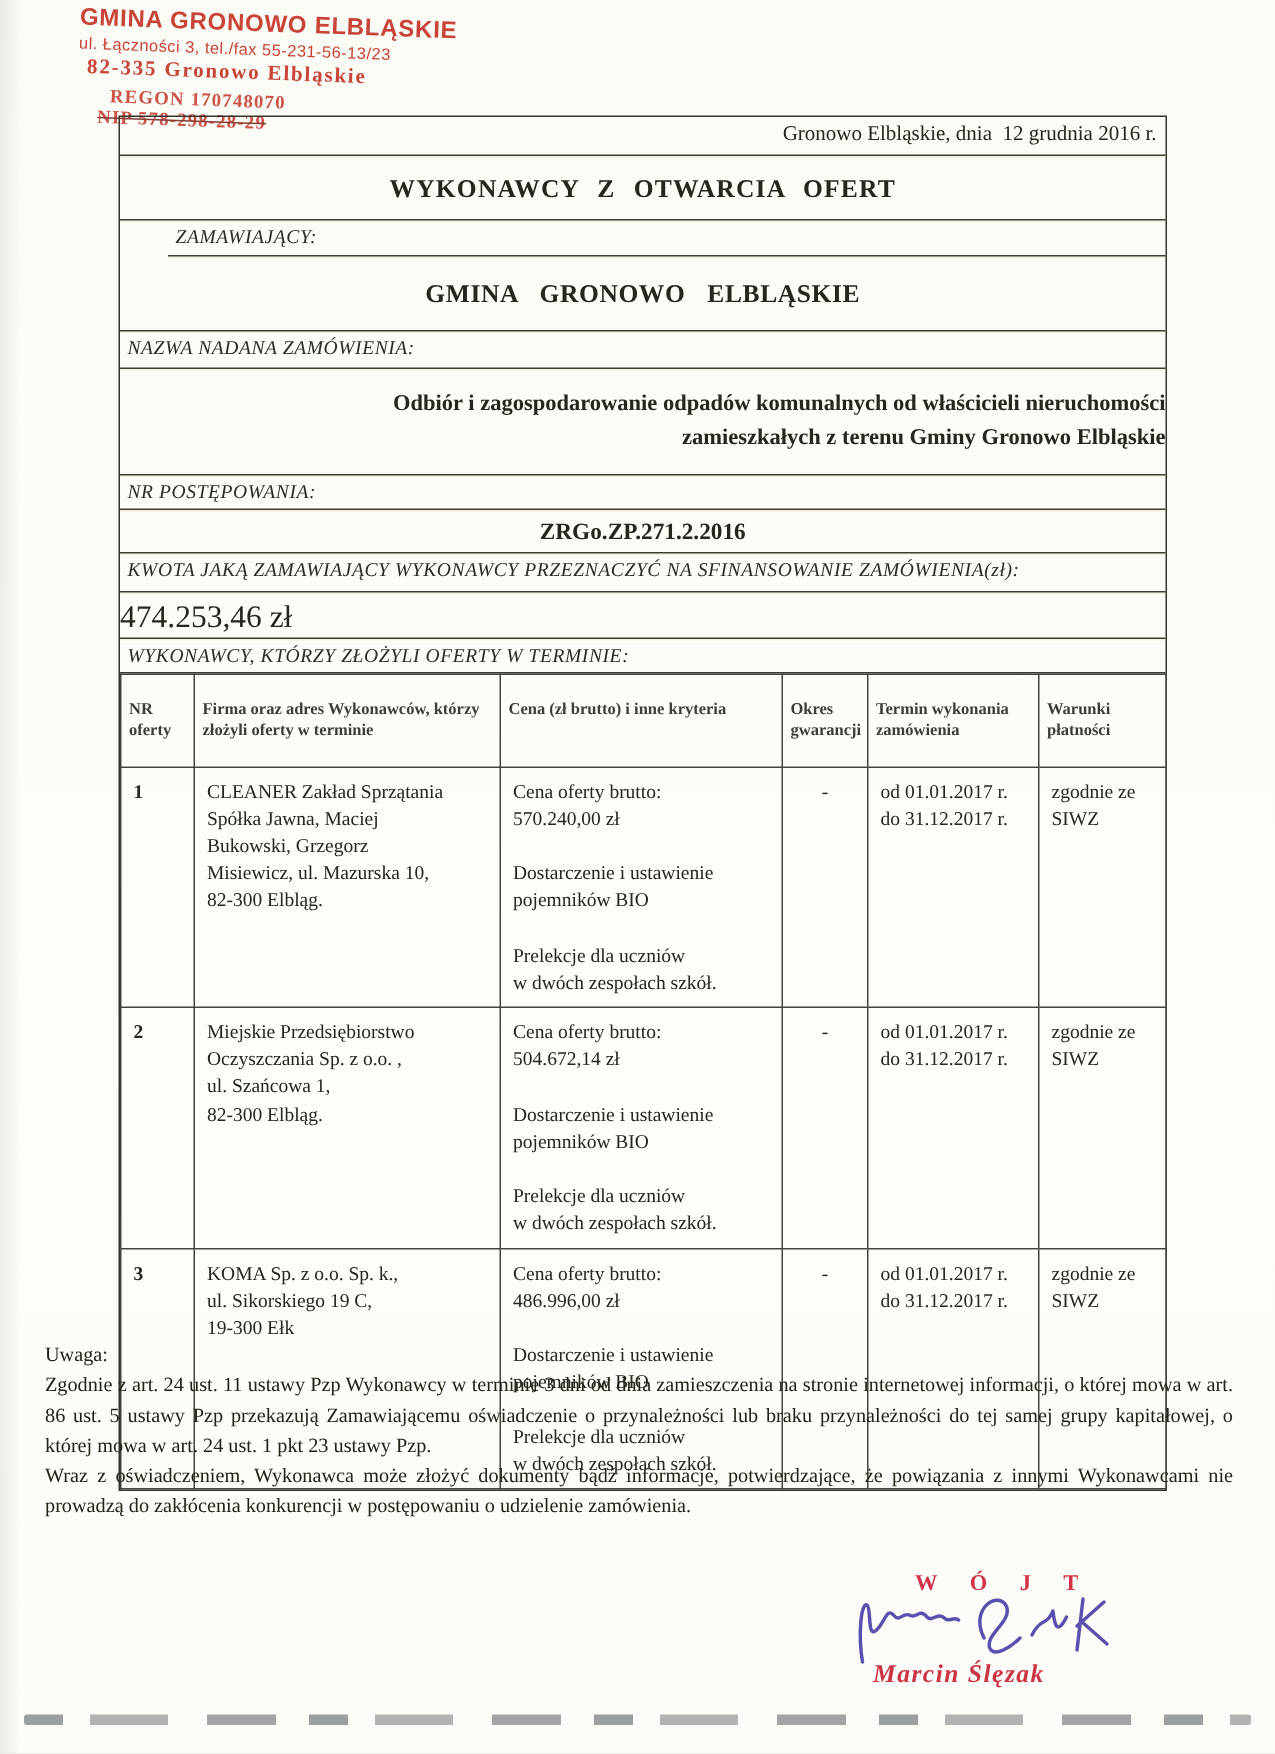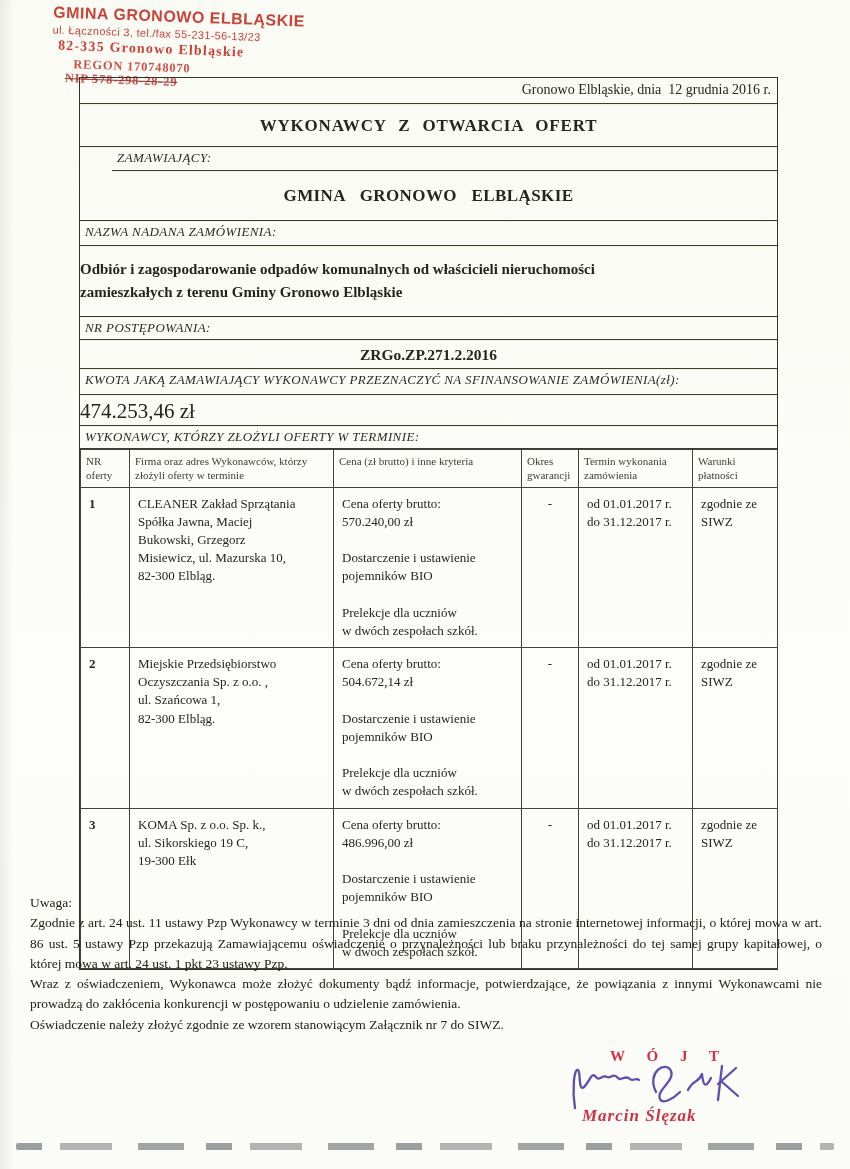--- a/index.html
+++ b/index.html
@@ -17,27 +17,27 @@
   .stamp .l4{font-weight:bold;font-size:12.5px;letter-spacing:.8px;margin-top:3px;margin-left:22px;opacity:.92;}
   .stamp .l5{font-weight:bold;font-size:12.5px;letter-spacing:.8px;margin-left:14px;opacity:.92;text-decoration:line-through;text-decoration-color:#7a2d28;}
   
   .doc{position:absolute;left:79px;top:77px;width:697px;border:1.5px solid #33332e;background:transparent;}
   .row{border-bottom:1px solid #3c3c36;box-shadow:0 1px 0 rgba(205,195,90,.18);}
   .r-date{height:25px;font-size:14px;text-align:right;padding-right:6px;line-height:24px;white-space:pre;}
   .r-title{height:42px;font-size:17px;font-weight:bold;text-align:center;line-height:44px;letter-spacing:.8px;word-spacing:7px;}
   .r-label{font-style:italic;font-size:13px;letter-spacing:.4px;padding:3px 5px 0 5px;color:#2c2c26;}
   .lab-zam{height:20px;margin-left:32px;} .lab-naz{height:21px;font-style:italic;} .lab-nr{height:19px;} .lab-kwo{height:22px;} .lab-wyk{height:19px;}
   .r-gmina{height:49px;font-size:17px;font-weight:bold;text-align:center;line-height:50px;word-spacing:10px;letter-spacing:.4px;}
-  .r-nazwa{height:58px;font-size:15px;font-weight:bold;text-align:left;padding-top:12px;line-height:1.55;}
+  .r-nazwa{height:58px;font-size:15px;font-weight:bold;text-align:right;padding-top:12px;line-height:1.55;}
   .r-nrval{height:28px;font-size:15.5px;font-weight:bold;text-align:center;line-height:30px;}
   .r-kwval{height:30px;font-size:21px;font-weight:normal;line-height:32px;}
   
   table.offers{border-collapse:collapse;width:100%;table-layout:fixed;font-size:13px;}
   table.offers th,table.offers td{border:1px solid #44443d;vertical-align:top;}
-  table.offers th{font-weight:normal;font-size:11px;text-align:left;padding:4px 5px;color:#3e3e38;white-space:pre-line;line-height:1.3;margin-left:28px;}
+  table.offers th{font-weight:bold;font-size:11px;text-align:left;padding:16px 5px;color:#3e3e38;white-space:pre-line;line-height:1.3;margin-left:28px;}
   table.offers td{padding:7px 8px;white-space:pre-line;line-height:1.4;}
   td.c-nr{font-weight:bold;padding-left:9px;}
   td.c-okres{text-align:center;}
   col.w-nr{width:49px;} col.w-firma{width:204px;} col.w-cena{width:188px;}
   col.w-okres{width:57px;} col.w-termin{width:114px;} col.w-warunki{width:85px;}
   tr.offer-r1{height:142px;} tr.offer-r2{height:140px;} tr.offer-r3{height:138px;}
   
   .notes{position:absolute;left:30px;top:893px;width:792px;font-size:13.5px;line-height:1.5;color:#222219;}
   .notes .uw{margin:0;}
   .notes p{margin:0;text-align:justify;}
@@ -168,21 +168,20 @@
 SIWZ</td>
         </tr>
       </tbody>
     </table>
   </div>
 
   <div class="notes">
     <p class="uw">Uwaga:</p>
     <p>Zgodnie z art. 24 ust. 11 ustawy Pzp Wykonawcy w terminie 3 dni od dnia zamieszczenia na stronie internetowej informacji, o której mowa w art. 86 ust. 5 ustawy Pzp przekazują Zamawiającemu oświadczenie o przynależności lub braku przynależności do tej samej grupy kapitałowej, o której mowa w art. 24 ust. 1 pkt 23 ustawy Pzp.</p>
     <p>Wraz z oświadczeniem, Wykonawca może złożyć dokumenty bądź informacje, potwierdzające, że powiązania z innymi Wykonawcami nie prowadzą do zakłócenia konkurencji w postępowaniu  o udzielenie zamówienia.</p>
-    <p>Oświadczenie należy złożyć zgodnie ze wzorem stanowiącym Załącznik nr 7 do SIWZ.</p>
   </div>
 
   <div class="sig-title">W Ó J T</div>
   <svg class="sig-svg" width="180" height="62" viewBox="0 0 180 62">
     <g fill="none" stroke="#5a50ad" stroke-width="2.3" stroke-linecap="round" stroke-linejoin="round">
       <path d="M7,52 C4,34 6,12 10,14 C13,16 10,36 16,31 C22,26 23,15 28,21 C32,26 34,18 39,21 C43,23 45,16 50,22 C53,26 57,18 62,23 C65,26 68,21 71,24"></path>
       <path d="M88,36 C78,16 98,4 103,15 C107,25 88,34 92,43 C95,49 106,42 112,36"></path>
       <path d="M120,34 C126,22 130,28 134,18 C135,28 137,34 143,22"></path>
       <path d="M150,44 L154,10 M150,28 L168,12 M153,25 L170,40"></path>
     </g>

